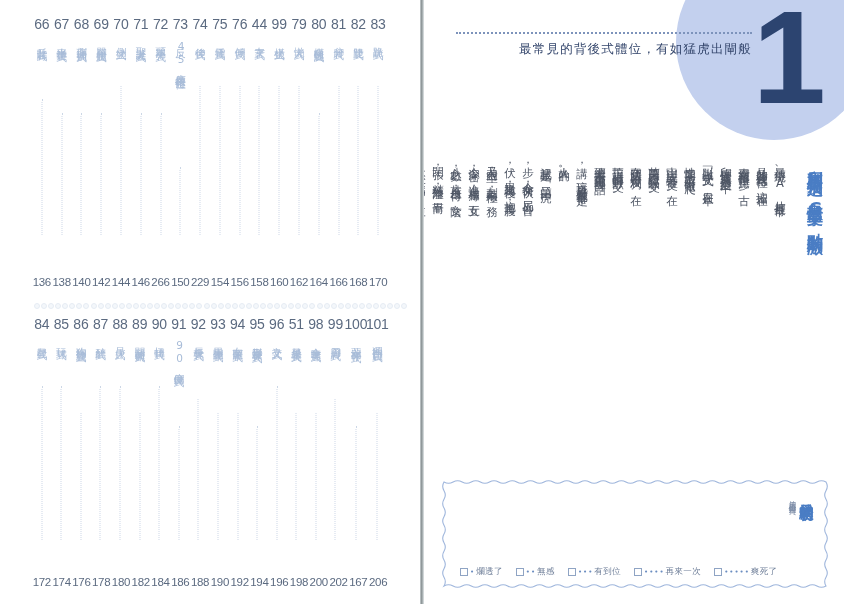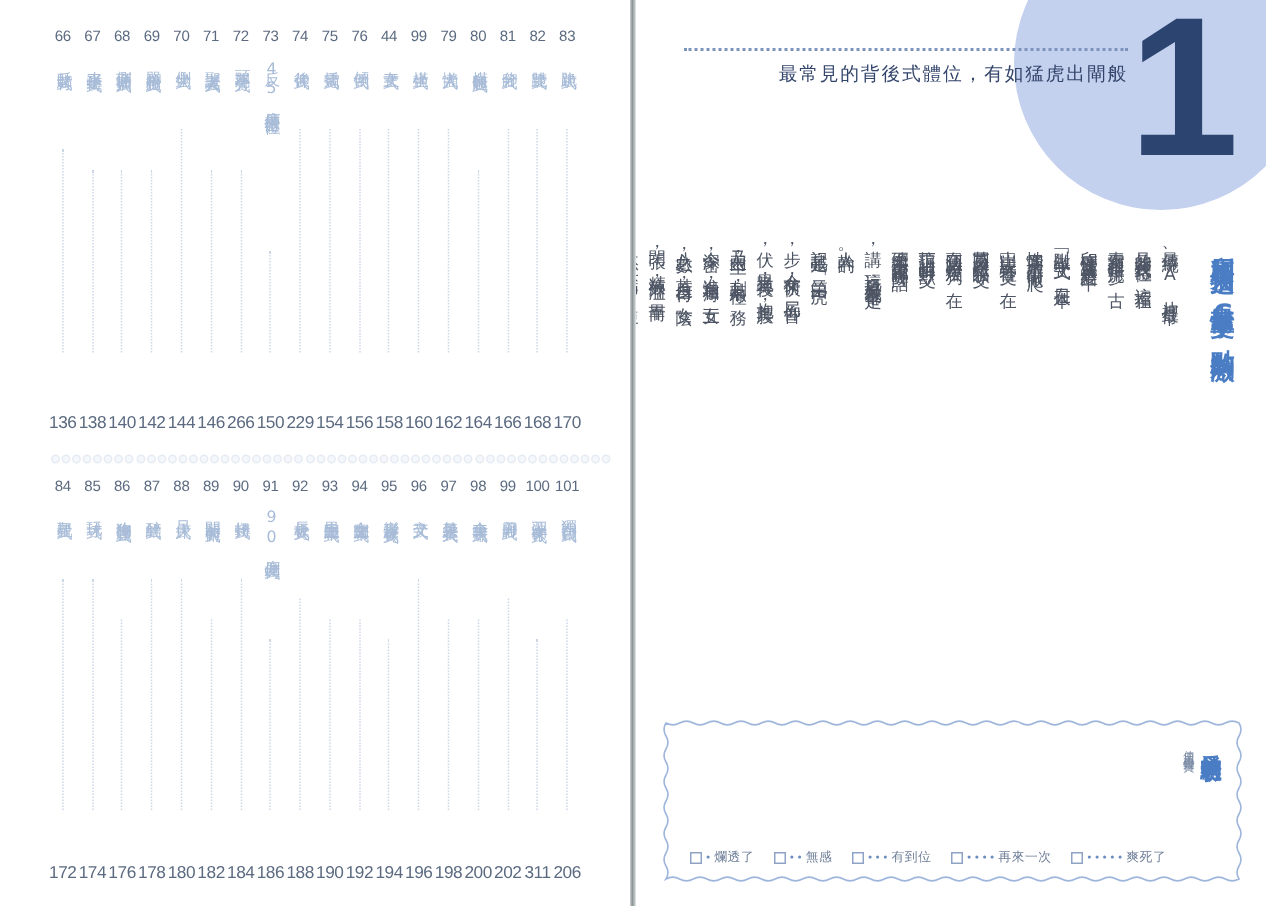--- a/index.html
+++ b/index.html
@@ -60,21 +60,21 @@
 
   .toc-entry {
     width: 21.4px;
     display: flex;
     flex-direction: column;
     align-items: center;
     position: relative;
   }
 
   .toc-num {
-    font-size: 10px;
+    font-size: 14px;
     color: #5b6a80;
     letter-spacing: -0.2px;
     line-height: 13px;
     margin-bottom: 8px;
     white-space: nowrap;
     font-family: "Liberation Sans", sans-serif;
   }
 
   .toc-title {
     writing-mode: vertical-rl;
@@ -514,21 +514,21 @@
             <div class="toc-num">99</div>
             <div class="toc-title">剪刀腳式</div>
           </div>
           <div class="toc-entry">
             <span class="leader" style="top: 94.5px; height: 127.5px;"></span>
             <div class="toc-num">98</div>
             <div class="toc-title">全車吹蕭式</div>
           </div>
           <div class="toc-entry">
             <span class="leader" style="top: 94.5px; height: 127.5px;"></span>
-            <div class="toc-num">97</div>
+            <div class="toc-num">51</div>
             <div class="toc-title">禁忌果實式</div>
           </div>
           <div class="toc-entry">
             <span class="leader" style="top: 67.5px; height: 154.5px;"></span>
             <div class="toc-num">96</div>
             <div class="toc-title">交叉式</div>
           </div>
           <div class="toc-entry">
             <span class="leader" style="top: 108px; height: 114px;"></span>
             <div class="toc-num">95</div>
@@ -585,21 +585,21 @@
             <div class="toc-title">玩球式</div>
           </div>
           <div class="toc-entry">
             <span class="leader" style="top: 67.5px; height: 154.5px;"></span>
             <div class="toc-num">84</div>
             <div class="toc-title">觀星式</div>
           </div>
         </div>
       <div class="toc-foot" id="toc-foot-2" style="position: absolute; left: 0px; top: 258px;">
           <div class="pg">206</div>
-          <div class="pg">311</div>
+          <div class="pg">167</div>
           <div class="pg">202</div>
           <div class="pg">200</div>
           <div class="pg">198</div>
           <div class="pg">196</div>
           <div class="pg">194</div>
           <div class="pg">192</div>
           <div class="pg">190</div>
           <div class="pg">188</div>
           <div class="pg">186</div>
           <div class="pg">184</div>

